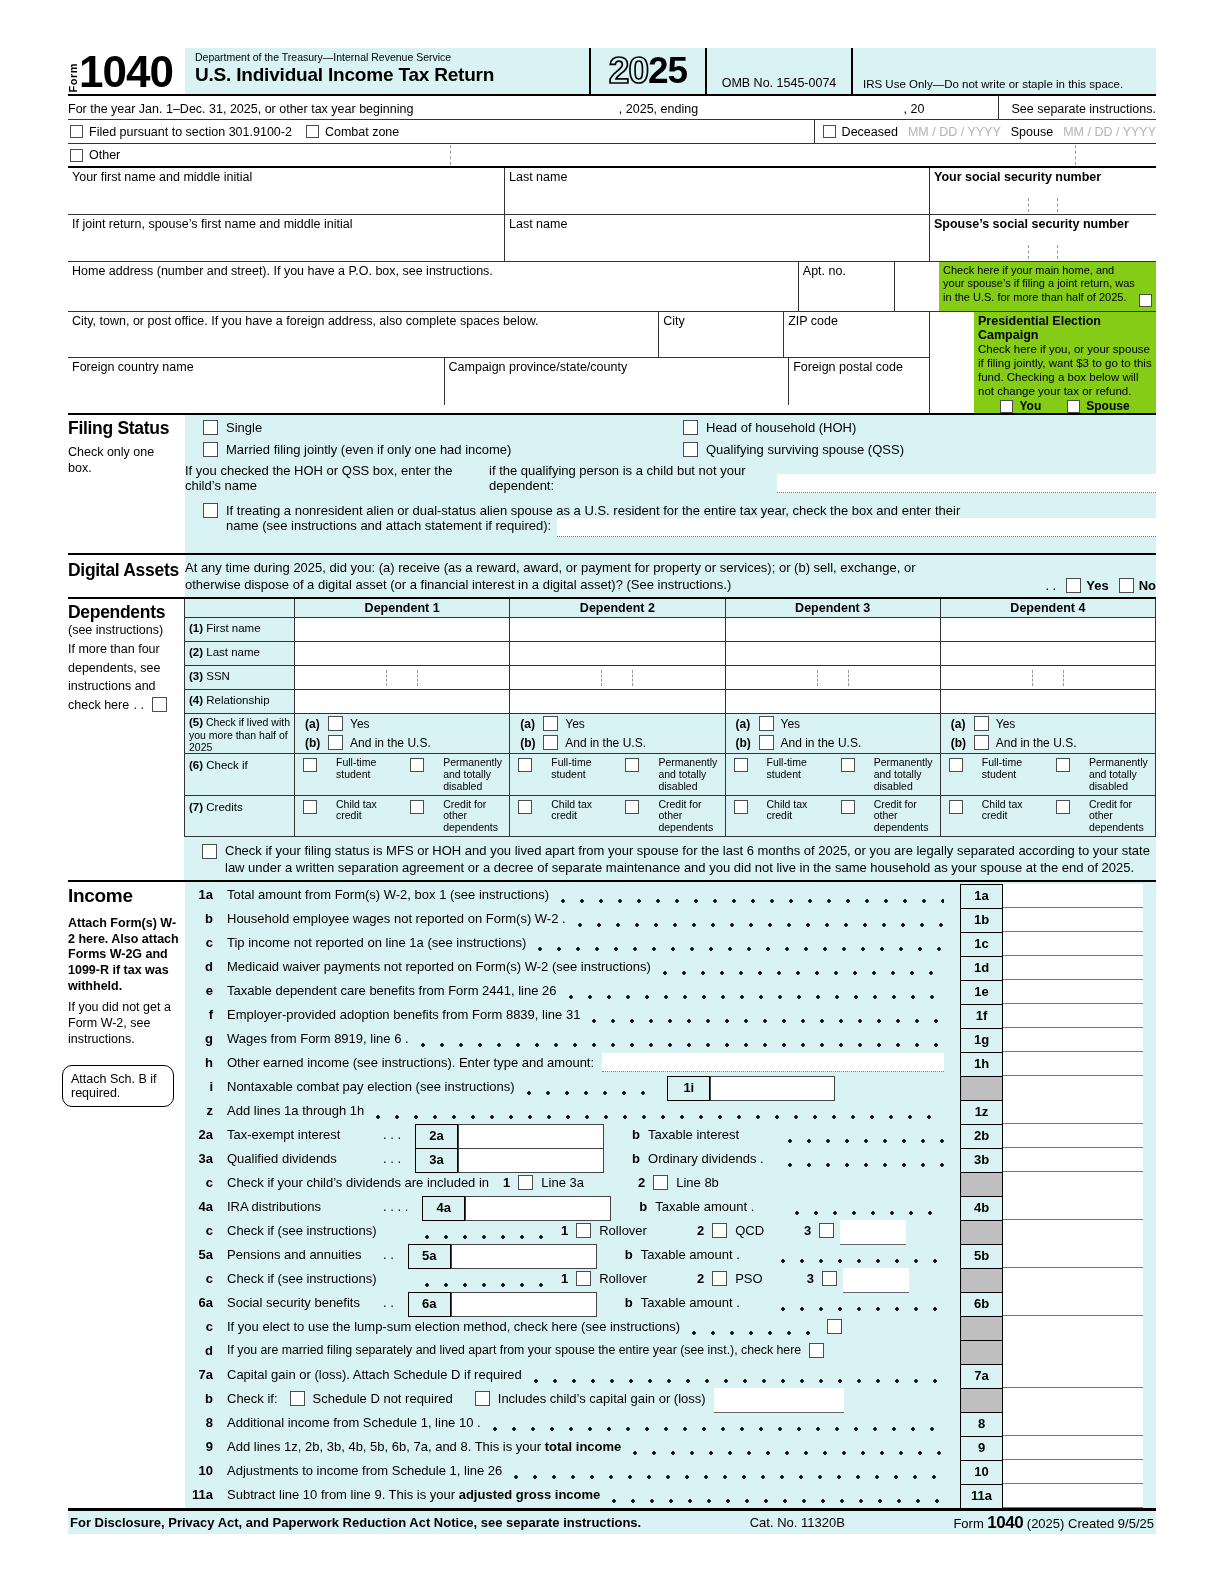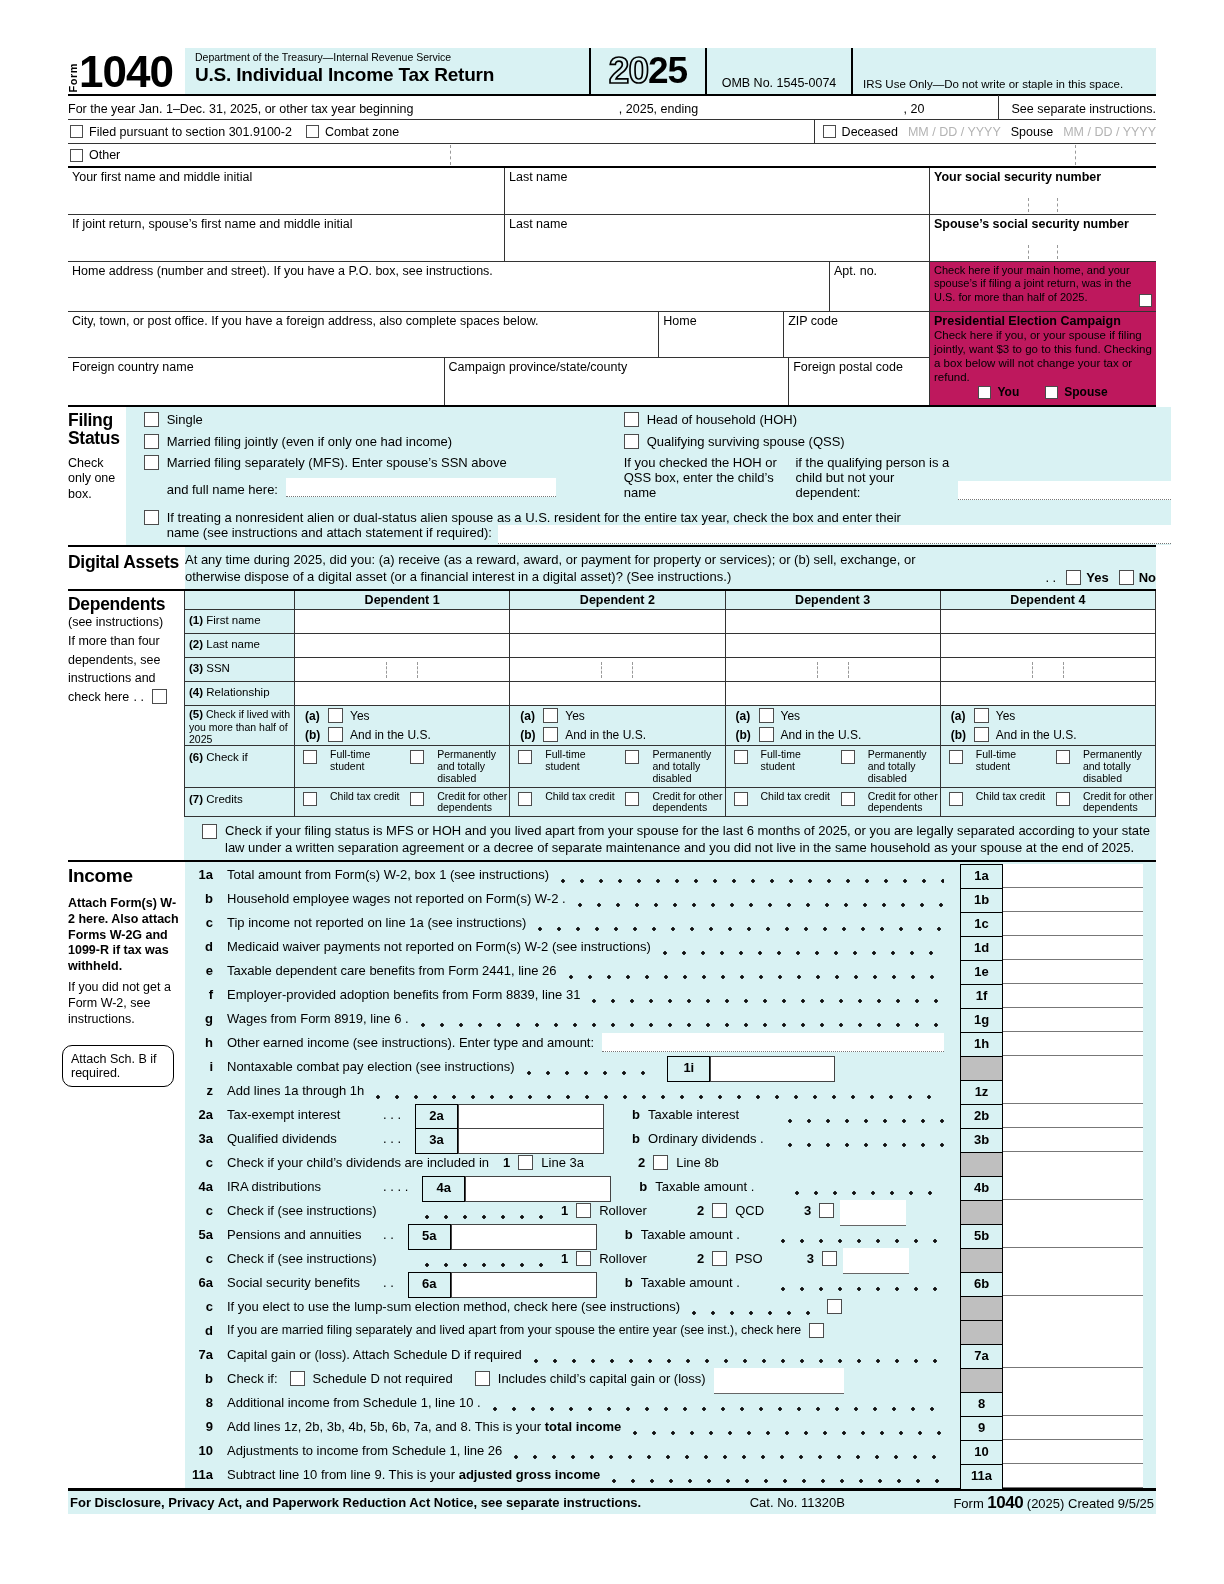--- a/index.html
+++ b/index.html
@@ -1,19 +1,19 @@
 <!DOCTYPE html>
 <html><head>
 <meta charset="utf-8">
 <style>
   * { margin:0; padding:0; box-sizing:border-box; }
   html,body { background:#fff; }
   body { width:1224px; height:1584px; font-family:"Liberation Sans","DejaVu Sans",sans-serif; color:#000; position:relative; }
   .page { position:absolute; left:68px; top:48px; width:1088px; }
-  .cyan { background:#be185d; }
+  .cyan { background:#84cc16;margin-left:44px; }
   b { font-weight:bold; }
 
   
   .hdr { display:flex; height:48px; border-bottom:2.5px solid #000; }
   .formid { width:117px; background:#fff; display:flex; align-items:flex-end; }
   .formword { writing-mode:vertical-rl; transform:rotate(180deg); font-size:11px; font-weight:bold; letter-spacing:0.5px; line-height:1; padding:2px 0 0 0; }
   .formnum { font-size:44px; font-weight:bold; line-height:44px; letter-spacing:-1px; }
   .depttitle { flex:1; background:#d9f2f3; padding:3px 6px 0 10px; }
   .dept { font-size:10.5px; }
   .title { font-size:19px; font-weight:bold; letter-spacing:-0.2px; margin-top:1px; }
@@ -70,21 +70,21 @@
   .dtr:first-child { border-top:1.2px solid #333; }
   .dlab { width:110px; background:#d9f2f3; font-size:11.5px; padding:2px 2px 0 4px; border-right:1.2px solid #333; line-height:1.15; }
   .dlab b { font-size:11.5px; }
   .dcell { width:215.25px; border-right:1.2px solid #333; background:#fff; }
   .dcell.cy { background:#d9f2f3; }
   .dhead { font-weight:bold; font-size:12.5px; text-align:center; background:#d9f2f3; padding:2px 0; }
   .ssncell { display:flex; justify-content:center; gap:30px; align-items:center; }
   .opt5 { display:flex; align-items:center; gap:7px; font-size:12px; padding:2px 0 2px 10px; }
   .opt5 b { width:16px; }
   .pair { display:flex; }
-  .pit { display:flex; gap:13px; padding:3px 2px 2px 8px; font-size:10.5px; line-height:1.12; width:50%; }
+  .pit { display:flex; gap:19px; padding:3px 2px 2px 8px; font-size:10.5px; line-height:1.12; width:50%; }
   .pit .cb { width:14px; height:14px; margin-top:1px; }
   .mfsnote { display:flex; gap:8px; padding:5px 4px 4px 18px; font-size:13px; line-height:1.32; }
 
   
   .irow { display:flex; align-items:stretch; height:24px; font-size:13px; padding-right:13px; }
   .lnum { width:42px; font-weight:bold; text-align:right; padding-right:14px; padding-top:3px; flex:none; }
   .ltext { padding-top:3px; white-space:nowrap; }
   .lead { flex:1; align-self:flex-end; height:12px; margin:0 16px 5px 12px; background-image:radial-gradient(circle at 2px 10px, #111 1.5px, transparent 2.1px); background-size:19px 12px; background-repeat:repeat-x; }
   .lead.fix { flex:none; }
   .nbox { width:43px; flex:none; border:1.2px solid #000; margin-bottom:-1.2px; background:#d9f2f3; font-weight:bold; text-align:center; padding-top:3px; }
@@ -187,21 +187,21 @@
       <div class="gc" style="width:100px"><span class="lab">Apt. no.</span></div>
       <div class="gc cyan" style="width:226px;display:flex;gap:3px">
         <span class="tiny">Check here if your main home, and your spouse’s if filing a joint return, was in the U.S. for more than half of 2025.</span>
         <span class="cb sm" style="align-self:flex-end;margin-bottom:4px"></span>
       </div>
     </div>
     <div class="gr" style="border-bottom:2.5px solid #000">
       <div style="width:862px;border-right:1.2px solid #333">
         <div style="display:flex;height:46px;border-bottom:1.5px solid #333">
           <div class="gc" style="width:592px"><span class="lab">City, town, or post office. If you have a foreign address, also complete spaces below.</span></div>
-          <div class="gc" style="width:125px"><span class="lab">Home</span></div>
+          <div class="gc" style="width:125px"><span class="lab">City</span></div>
           <div class="gc" style="width:145px;border-right:none"><span class="lab">ZIP code</span></div>
         </div>
         <div style="display:flex;height:47px">
           <div class="gc" style="width:377px"><span class="lab">Foreign country name</span></div>
           <div class="gc" style="width:345px"><span class="lab">Campaign province/state/county</span></div>
           <div class="gc" style="width:140px;border-right:none"><span class="lab">Foreign postal code</span></div>
         </div>
       </div>
       <div class="gc cyan" style="width:226px;border-right:none">
         <div class="pec-title">Presidential Election Campaign</div>
@@ -240,26 +240,20 @@
         <div class="fs-l">
             <span class="cb"></span>
             <span>Married filing jointly (even if only one had income)</span>
           </div>
         <div class="fs-r">
             <span class="cb"></span>
             <span>Qualifying surviving spouse (QSS)</span>
           </div>
       </div>
       <div class="fsrow" style="margin-top:6px">
-        <div class="fs-l" style="flex-wrap:wrap">
-          <span class="cb"></span>
-          <span style="width:420px">Married filing separately (MFS). Enter spouse’s SSN above</span>
-          <span style="margin-left:23px">and full name here:</span>
-          <span class="dotinput" style="width:270px"></span>
-        </div>
         <div class="fs-r" style="flex-direction:row;gap:2px">
           <span>If you checked the HOH or QSS box, enter the child’s name</span>
           <span>if the qualifying person is a child but not your dependent:</span>
           <span class="dotinput" style="width:430px"></span>
         </div>
       </div>
       <div class="nra">
         <span class="cb"></span>
         <div style="flex:1">
           <div>If treating a nonresident alien or dual-status alien spouse as a U.S. resident for the entire tax year, check the box and enter their</div>

